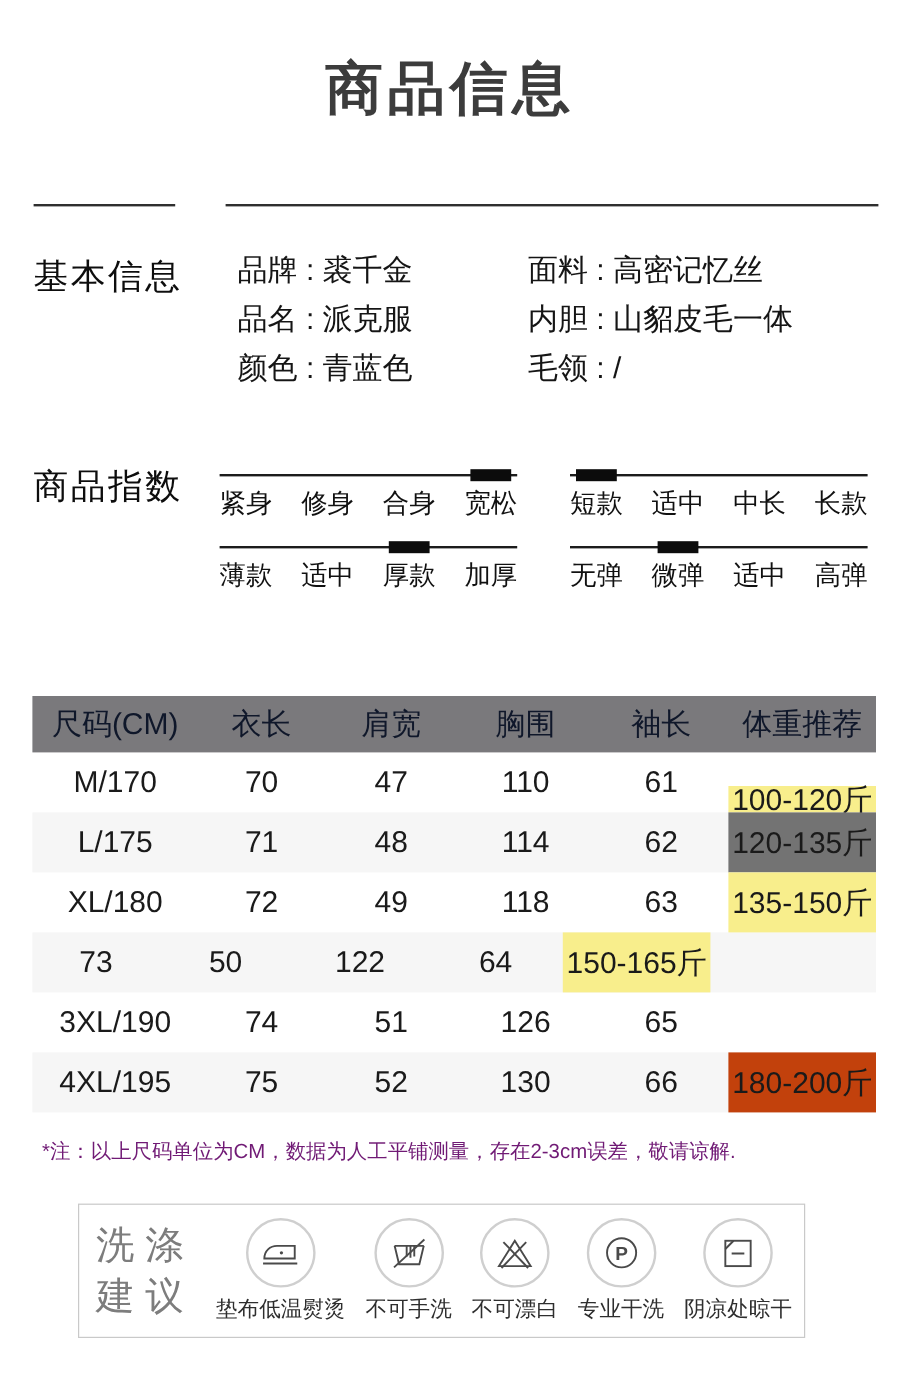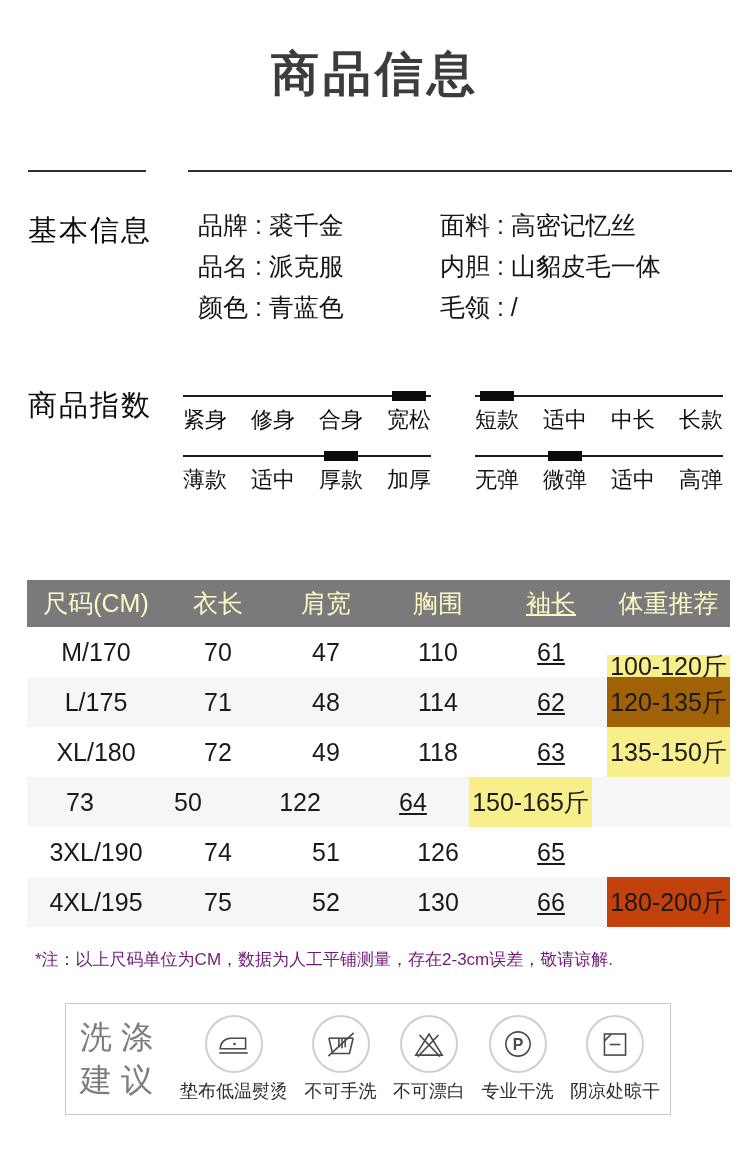--- a/index.html
+++ b/index.html
@@ -33,28 +33,28 @@
     display:grid;grid-template-columns:248px 248px;column-gap:44px;row-gap:16px;
   }
   .slider-group{position:relative;height:44px;}
   .slider-track{position:absolute;left:0;right:0;top:4px;height:2px;background:#1c1c1c;}
   .slider-marker{position:absolute;top:0;width:34px;height:10px;background:#0c0c0c;}
   .slider-labels{position:absolute;left:0;right:0;top:14px;display:flex;justify-content:space-between;align-items:center;}
   .slider-label{font-size:22px;color:#111;white-space:nowrap;}
   
   .size-table{position:absolute;left:27px;top:580px;width:703px;}
   .t-row{display:flex;height:50px;}
-  .t-row.head{height:47px;background:#7a797c;color:#fef9c3;}
+  .t-row.head{height:47px;background:#7a797c;color:#0f172a;}
   .t-row.zebra{background:#f6f6f6;}
   .t-cell{display:flex;align-items:center;justify-content:center;font-size:25px;}
   .t-cell.c0{width:138px;}
   .t-cell.c1{width:106px;}
   .t-cell.c2{width:110px;}
   .t-cell.c3{width:114px;}
-  .t-cell.c4{width:112px;text-decoration:underline;}
+  .t-cell.c4{width:112px;}
   .t-cell.c5{width:123px;}
   .t-row:not(.head) .t-cell.c5{background:#f8ee8c;}
   
   .size-note{
     position:absolute;left:35px;top:948px;width:690px;
     font-size:17px;color:#701a75;
   }
   
   .care-box{
     position:absolute;left:65px;top:1003px;width:606px;height:112px;
@@ -156,21 +156,21 @@
       <div class="t-cell c3">110</div>
       <div class="t-cell c4">61</div>
       <div class="t-cell c5" style="background: rgb(248, 238, 140); margin-top: 28px;">100-120斤</div>
     </div>
     <div class="t-row zebra">
       <div class="t-cell c0">L/175</div>
       <div class="t-cell c1">71</div>
       <div class="t-cell c2">48</div>
       <div class="t-cell c3">114</div>
       <div class="t-cell c4">62</div>
-      <div class="t-cell c5" style="background: #a16207;">120-135斤</div>
+      <div class="t-cell c5" style="background: #737373;">120-135斤</div>
     </div>
     <div class="t-row">
       <div class="t-cell c0">XL/180</div>
       <div class="t-cell c1">72</div>
       <div class="t-cell c2">49</div>
       <div class="t-cell c3">118</div>
       <div class="t-cell c4">63</div>
       <div class="t-cell c5" style="background: rgb(248, 238, 140);">135-150斤</div>
     </div>
     <div class="t-row zebra">

